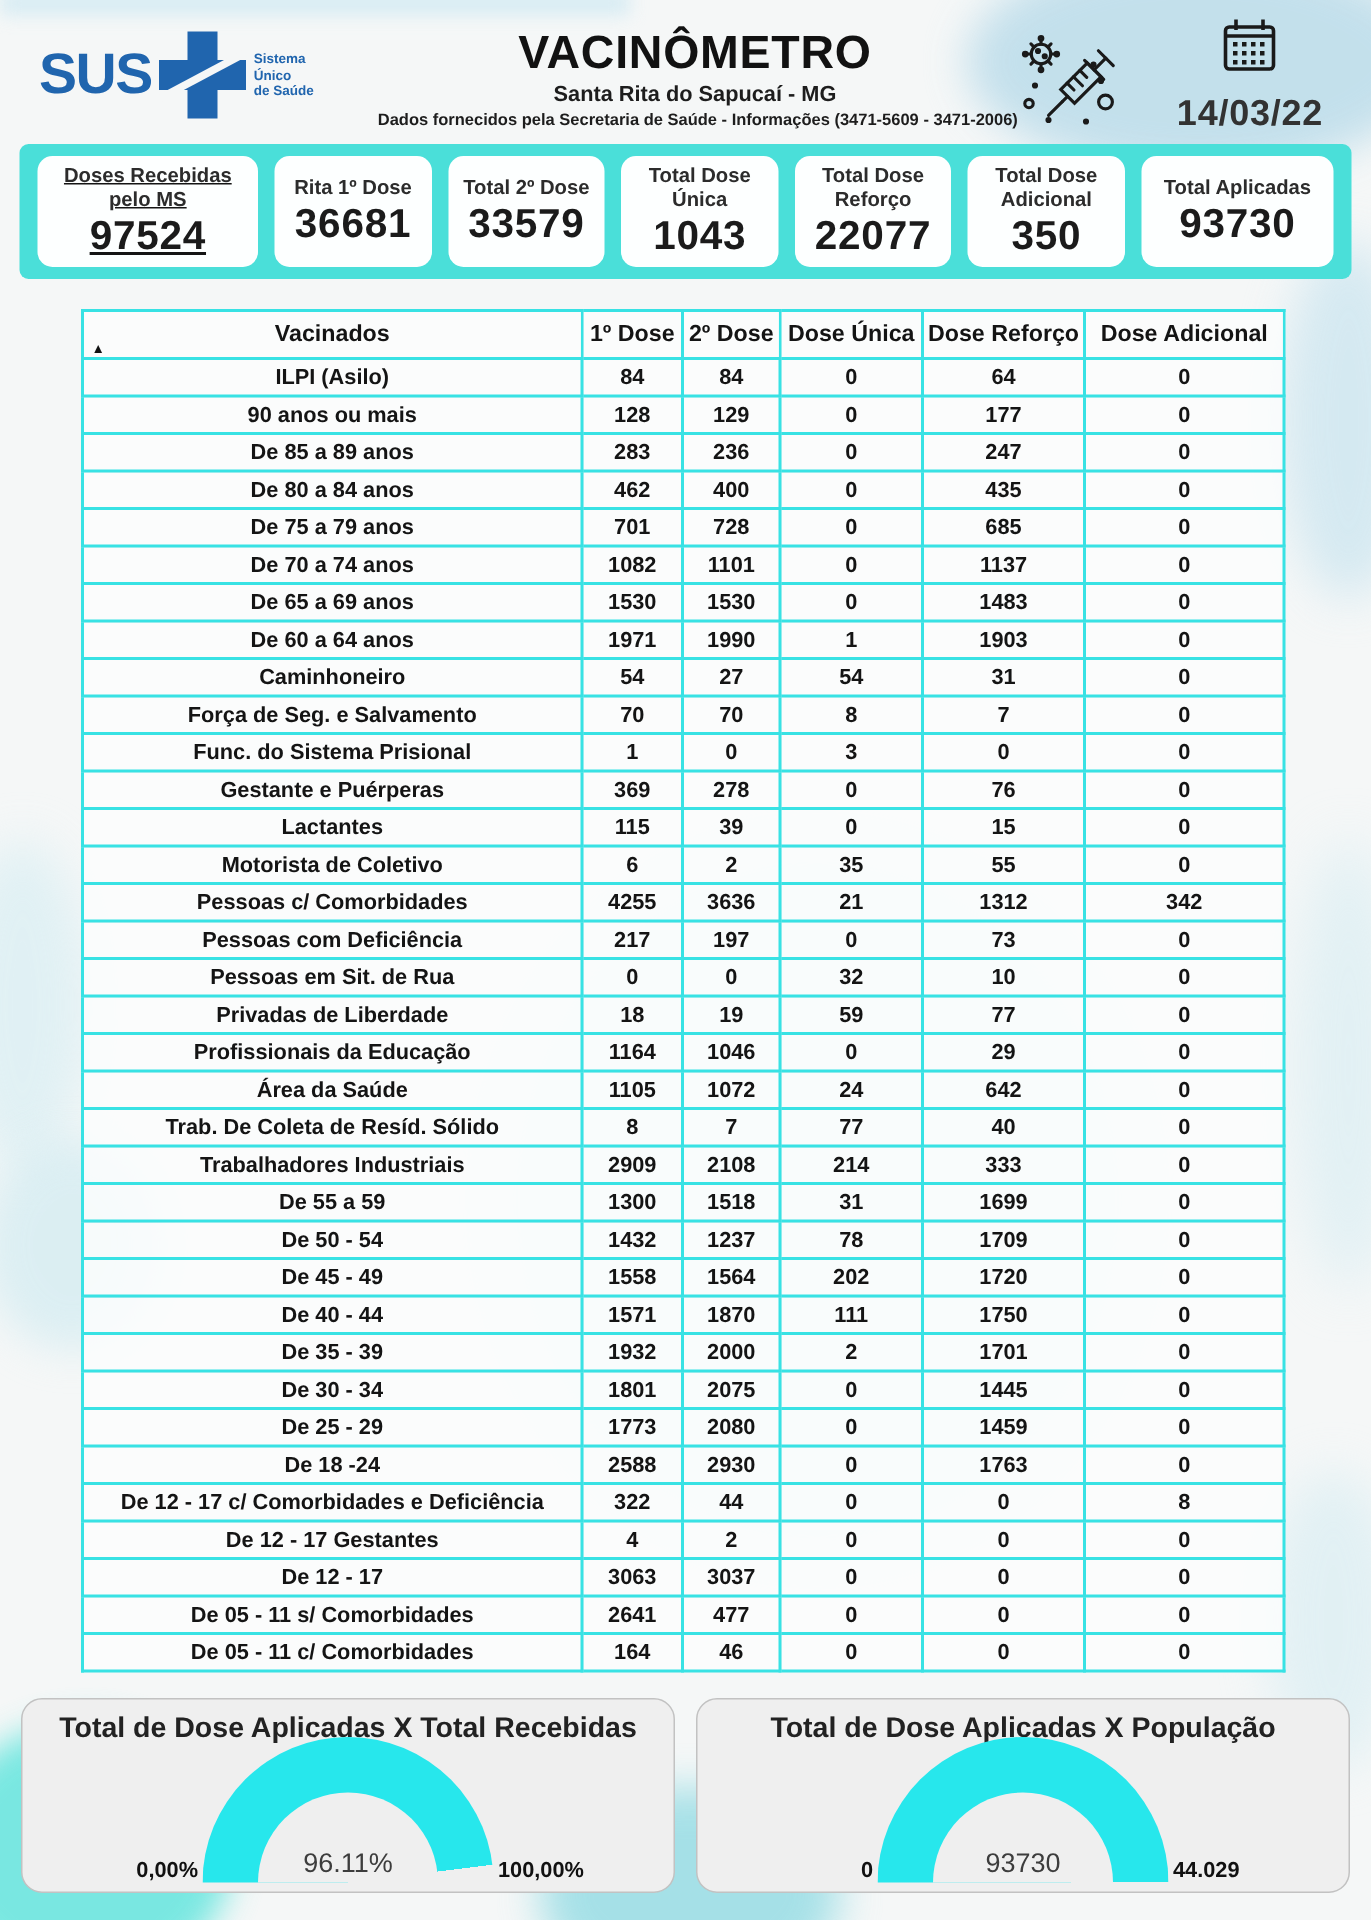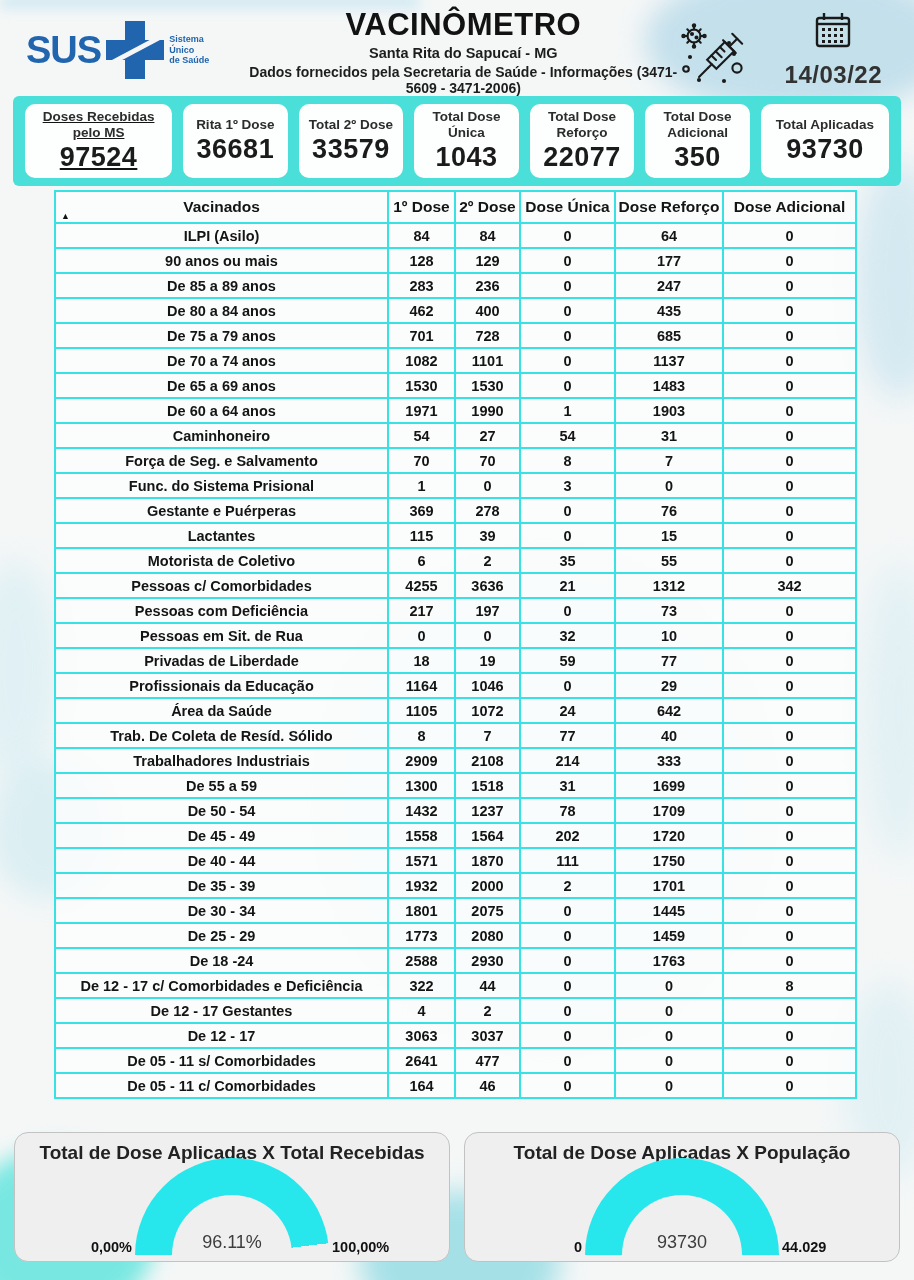--- a/index.html
+++ b/index.html
@@ -13,37 +13,37 @@
   .logo-sus{font-size:38px;font-weight:800;color:#2065AE;letter-spacing:-1px;}
   .logo-cross{position:relative;width:58px;height:58px;flex:none;margin-left:5px;}
   .logo-cross .v{position:absolute;left:19px;top:0;width:20px;height:58px;background:#2065AE;}
   .logo-cross .h{position:absolute;left:0;top:19px;width:58px;height:20px;background:#2065AE;}
   .logo-cross .slash{position:absolute;left:-7px;top:27px;width:72px;height:5px;background:#f5f7f7;
         transform:rotate(-28deg);}
   .logo-caption{font-size:9px;font-weight:700;color:#2065AE;line-height:1.2;margin-left:5px;white-space:pre-line;}
   .header-center{flex:1;text-align:center;padding-top:2px;}
   .title{font-size:31px;font-weight:800;letter-spacing:.5px;color:#121212;}
   .subtitle{font-size:14.5px;font-weight:600;color:#1d1d1d;margin-top:2px;}
-  .info{font-size:14px;font-weight:600;color:#1d1d1d;margin-top:3px;}
+  .info{font-size:11px;font-weight:600;color:#1d1d1d;margin-top:3px;text-align:right;}
   .header-right{flex:none;display:flex;align-items:flex-start;gap:40px;padding-top:2px;margin-right:14px;}
   .cal-block{display:flex;flex-direction:column;align-items:center;gap:6px;}
   .date{font-size:24px;font-weight:600;color:#323232;letter-spacing:.5px;}
 
   
   .band{position:absolute;top:96px;left:13px;right:13px;height:90px;background:#4ADFD9;border-radius:6px;
         display:flex;align-items:center;padding:0 12px;gap:11px;z-index:2;box-sizing:border-box;}
   .sum-card{flex:1;background:#FDFFFF;border-radius:10px;height:74px;display:flex;flex-direction:column;
         align-items:center;justify-content:center;padding:2px 5px;box-sizing:border-box;}
   .sum-card:first-child{flex:1.45;text-decoration:underline;}
   .sum-card:last-child{flex:1.25;}
   .sum-label{font-size:13.5px;font-weight:600;color:#2c2c2c;text-align:center;line-height:1.12;}
   .sum-value{font-size:27px;font-weight:700;color:#1b1b1b;margin-top:2px;letter-spacing:.5px;}
 
   
-  .table-wrap{position:absolute;top:190px;left:54px;z-index:2;}
+  .table-wrap{position:absolute;top:206px;left:54px;z-index:2;}
   table{border-collapse:collapse;table-layout:fixed;width:801px;}
   th,td{border:2.5px solid #38E2E4;background:rgba(252,253,253,.86);text-align:center;padding:0;
         overflow:hidden;white-space:nowrap;}
   th{height:30px;font-size:15.5px;font-weight:700;position:relative;}
   td{height:23px;font-size:14.5px;font-weight:700;}
   .sort{position:absolute;left:5px;bottom:1px;font-size:9px;color:#111;}
 
   
   .gauges{position:absolute;top:1132px;left:14px;right:14px;display:flex;gap:14px;z-index:2;}
   .gauge-card{flex:1;height:130px;background:#EFEFEF;border:1.5px solid #C2C2C2;border-radius:14px;

